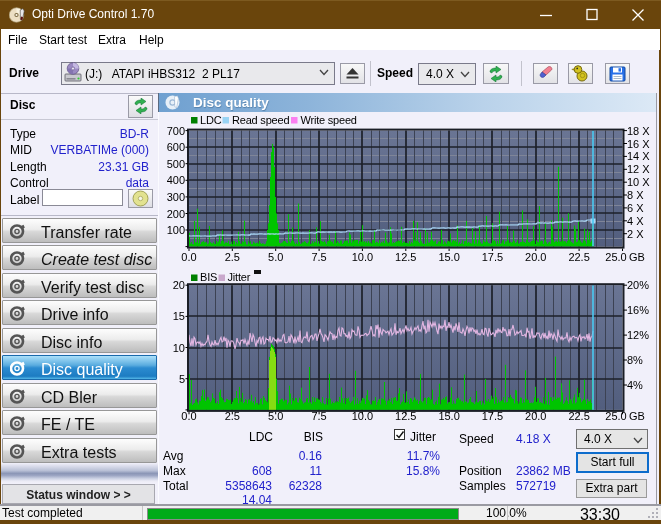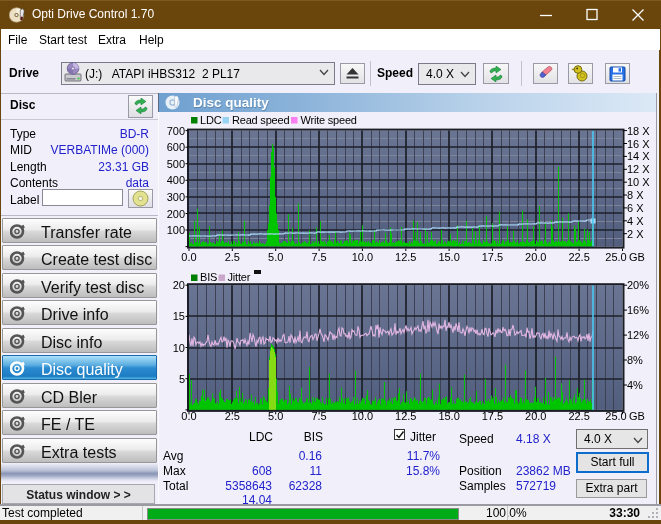--- a/index.html
+++ b/index.html
@@ -110,40 +110,40 @@
   <path d="M15 10 C15 13 12 14 9 14 L9 16 L4 12.5 L9 9 L9 11 C11.5 11 13 10.5 13 9 Z" fill="#30b050" stroke="#107030" stroke-width="0.5"></path>
 </svg>
 <div class="abs" style="left:1px;top:119px;width:157px;height:1px;background:#c8c8d4;"></div>
 
 <div class="abs" style="left:10px;top:127px;font-size:12px;">Type</div>
 <div class="abs blue" style="left:0;top:127px;width:149px;font-size:12px;text-align:right;">BD-R</div>
 <div class="abs" style="left:10px;top:143px;font-size:12px;">MID</div>
 <div class="abs blue" style="left:0;top:143px;width:149px;font-size:12px;text-align:right;">VERBATIMe (000)</div>
 <div class="abs" style="left:10px;top:160px;font-size:12px;">Length</div>
 <div class="abs blue" style="left:0;top:160px;width:149px;font-size:12px;text-align:right;">23.31 GB</div>
-<div class="abs" style="left:10px;top:176px;font-size:12px;">Contents</div>
+<div class="abs" style="left:10px;top:176px;font-size:12px;">Control</div>
 <div class="abs blue" style="left:0;top:176px;width:149px;font-size:12px;text-align:right;">data</div>
 <div class="abs" style="left:10px;top:193px;font-size:12px;">Label</div>
 <div class="abs" style="left:42px;top:189px;width:81px;height:17px;background:#fff;border:1px solid #8a8a96;"></div>
 <div class="abs" style="left:128px;top:189px;width:25px;height:19px;background:linear-gradient(#fafafa,#dedee4);border:1px solid #9a9aa6;"></div>
 <svg class="abs" style="left:132px;top:190px" width="17" height="17" viewBox="0 0 17 17">
   <circle cx="8.5" cy="8.5" r="7.5" fill="#e2e290" stroke="#909040" stroke-width="0.8"></circle>
   <circle cx="8.5" cy="8.5" r="2.2" fill="#f6f6e8" stroke="#909040" stroke-width="0.6"></circle>
 </svg>
 <div class="abs" style="left:1px;top:215px;width:157px;height:1px;background:#b8b8c8;"></div>
 
 <div class="btn9" style="top:217.5px;">
 <svg class="ic" width="16" height="15" viewBox="0 0 16 15" style="position:absolute;left:7px;top:5px">
 <circle cx="7" cy="7.5" r="6" fill="none" stroke="#555" stroke-width="2.6"></circle>
 <circle cx="7" cy="7.5" r="2.1" fill="none" stroke="#555" stroke-width="1.4"></circle>
 <path d="M10.5 2.2 L13.5 0.8 L14.8 3.4 L12.4 5.2 Z" fill="#555"></path>
 </svg>
     <div class="tx">Transfer rate</div>
   </div>
-<div class="btn9" style="top:245.0px;">
+<div class="btn9" style="top:245.0px;font-style:italic;">
 <svg class="ic" width="16" height="15" viewBox="0 0 16 15" style="position:absolute;left:7px;top:5px">
 <circle cx="7" cy="7.5" r="6" fill="none" stroke="#555" stroke-width="2.6"></circle>
 <circle cx="7" cy="7.5" r="2.1" fill="none" stroke="#555" stroke-width="1.4"></circle>
 <path d="M10.5 2.2 L13.5 0.8 L14.8 3.4 L12.4 5.2 Z" fill="#555"></path>
 </svg>
     <div class="tx">Create test disc</div>
   </div>
 <div class="btn9" style="top:272.5px;">
 <svg class="ic" width="16" height="15" viewBox="0 0 16 15" style="position:absolute;left:7px;top:5px">
 <circle cx="7" cy="7.5" r="6" fill="none" stroke="#555" stroke-width="2.6"></circle>
@@ -389,21 +389,21 @@
 <div class="abs" style="left:576px;top:479px;width:71px;height:19px;background:#e4e4e4;border:1px solid #9a9a9a;"></div>
 <div class="abs" style="left:576px;top:481px;width:71px;font-size:12px;text-align:center;">Extra part</div>
 
 <div class="abs" style="left:0;top:504px;width:661px;height:2px;background:#9a9aa2;"></div>
 <div class="abs" style="left:0;top:506px;width:661px;height:14px;background:#f0f0f0;"></div>
 <div class="abs" style="left:2px;top:506px;font-size:12px;">Test completed</div>
 <div class="abs" style="left:142px;top:506px;width:1px;height:14px;background:#c6c6c6;"></div>
 <div class="abs" style="left:147px;top:508px;width:312px;height:12px;border:1px solid #8a8a8a;background:#00ab18;"></div>
 <div class="abs" style="left:486px;top:506px;font-size:12px;">100.0%</div>
 <div class="abs" style="left:507px;top:506px;width:1px;height:14px;background:#c6c6c6;"></div>
-<div class="abs" style="left:560px;top:506px;width:80px;font-size:12px;text-align:right;font-weight:bold;">33:30</div>
+<div class="abs" style="left:560px;top:506px;width:80px;font-size:16px;text-align:center;">33:30</div>
 <svg class="abs" style="left:648px;top:508px" width="12" height="12" viewBox="0 0 12 12">
  <g fill="#b0b0b8">
       <rect x="8" y="8" width="2" height="2"></rect>
       <rect x="8" y="4" width="2" height="2"></rect>
       <rect x="4" y="8" width="2" height="2"></rect>
       <rect x="8" y="0" width="2" height="2"></rect>
       <rect x="4" y="4" width="2" height="2"></rect>
       <rect x="0" y="8" width="2" height="2"></rect>
     </g>
 </svg>

